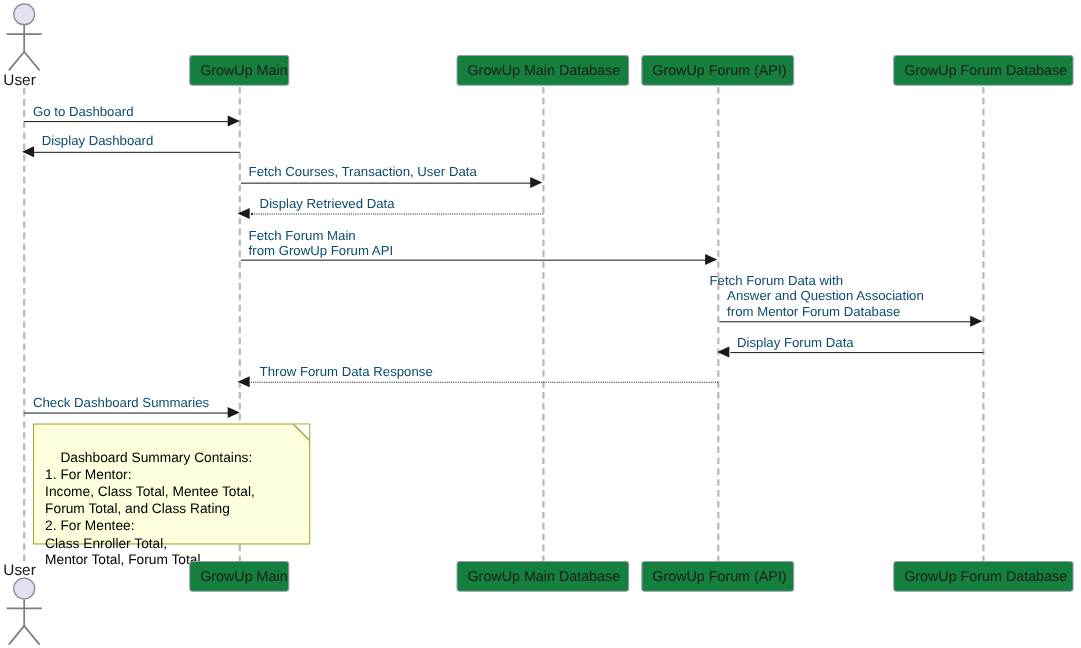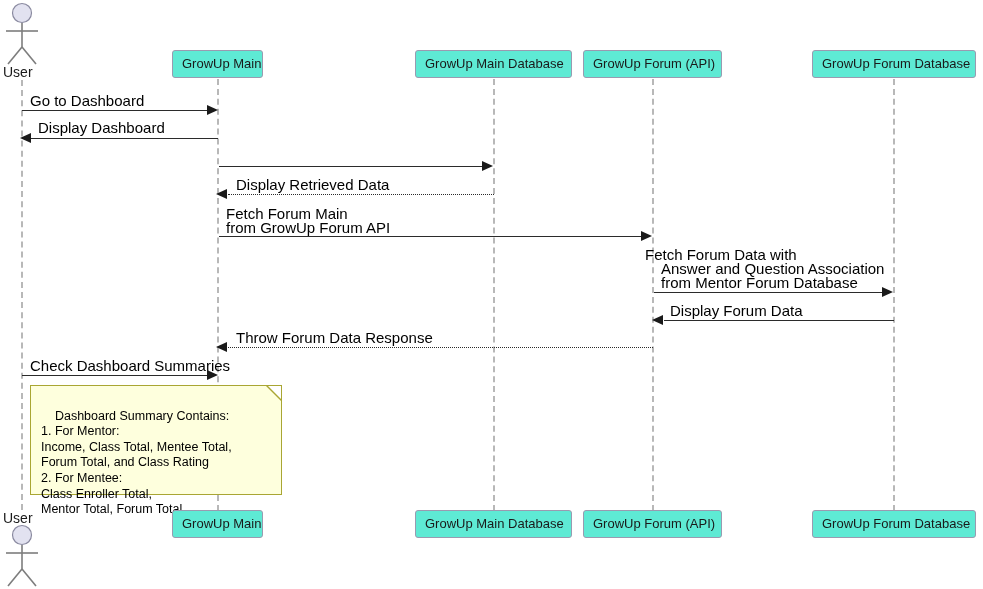--- a/index.html
+++ b/index.html
@@ -19,21 +19,21 @@
     overflow: hidden;
   }
   .lifeline {
     position: absolute;
     width: 0;
     border-left: 2px dashed #b8b8b8;
   }
   .participant-box {
     position: absolute;
     box-sizing: border-box;
-    background: #5eead4;
+    background: #15803d;
     border: 1px solid #9a9ab0;
     border-radius: 3px;
     height: 28px;
     line-height: 26px;
     text-align: center;
     font-size: 13px;
     color: #1a1a1a;
     white-space: nowrap;
     padding: 0 9px;
   }
@@ -49,22 +49,22 @@
   .msg-line {
     position: absolute;
     height: 0;
     border-top: 1.6px solid #2b2b2b;
   }
   .msg-line.dotted {
     border-top: 1.6px dotted #2b2b2b;
   }
   .msg-label {
     position: absolute;
-    font-size: 15px;
-    color: #000000;
+    font-size: 12px;
+    color: #0c4a6e;
     white-space: nowrap;
     line-height: 14px;
   }
   .arrowhead {
     position: absolute;
     width: 0;
     height: 0;
   }
   .arrowhead.right {
     border-top: 5px solid transparent;
@@ -134,20 +134,21 @@
   <div class="participant-box" style="left:812px; top:50px; width:164px;">GrowUp Forum Database</div>
 
   <div class="msg-label" style="left:30px; top:94px;">Go to Dashboard</div>
   <div class="msg-line" style="left:22px; top:110px; width:188px;"></div>
   <div class="arrowhead right" style="left:207px; top:105px;"></div>
 
   <div class="msg-label" style="left:38px; top:121px;">Display Dashboard</div>
   <div class="msg-line" style="left:31px; top:138px; width:187px;"></div>
   <div class="arrowhead left" style="left:20px; top:133px;"></div>
 
+  <div class="msg-label" style="left:226px; top:149px;">Fetch Courses, Transaction, User Data</div>
   <div class="msg-line" style="left:219px; top:166px; width:266px;"></div>
   <div class="arrowhead right" style="left:482px; top:161px;"></div>
 
   <div class="msg-label" style="left:236px; top:178px;">Display Retrieved Data</div>
   <div class="msg-line dotted" style="left:228px; top:194px; width:266px;"></div>
   <div class="arrowhead left" style="left:216px; top:189px;"></div>
 
   <div class="msg-label" style="left:226px; top:207px;">Fetch Forum Main</div>
   <div class="msg-label" style="left:226px; top:221px;">from GrowUp Forum API</div>
   <div class="msg-line" style="left:219px; top:236px; width:425px;"></div>

